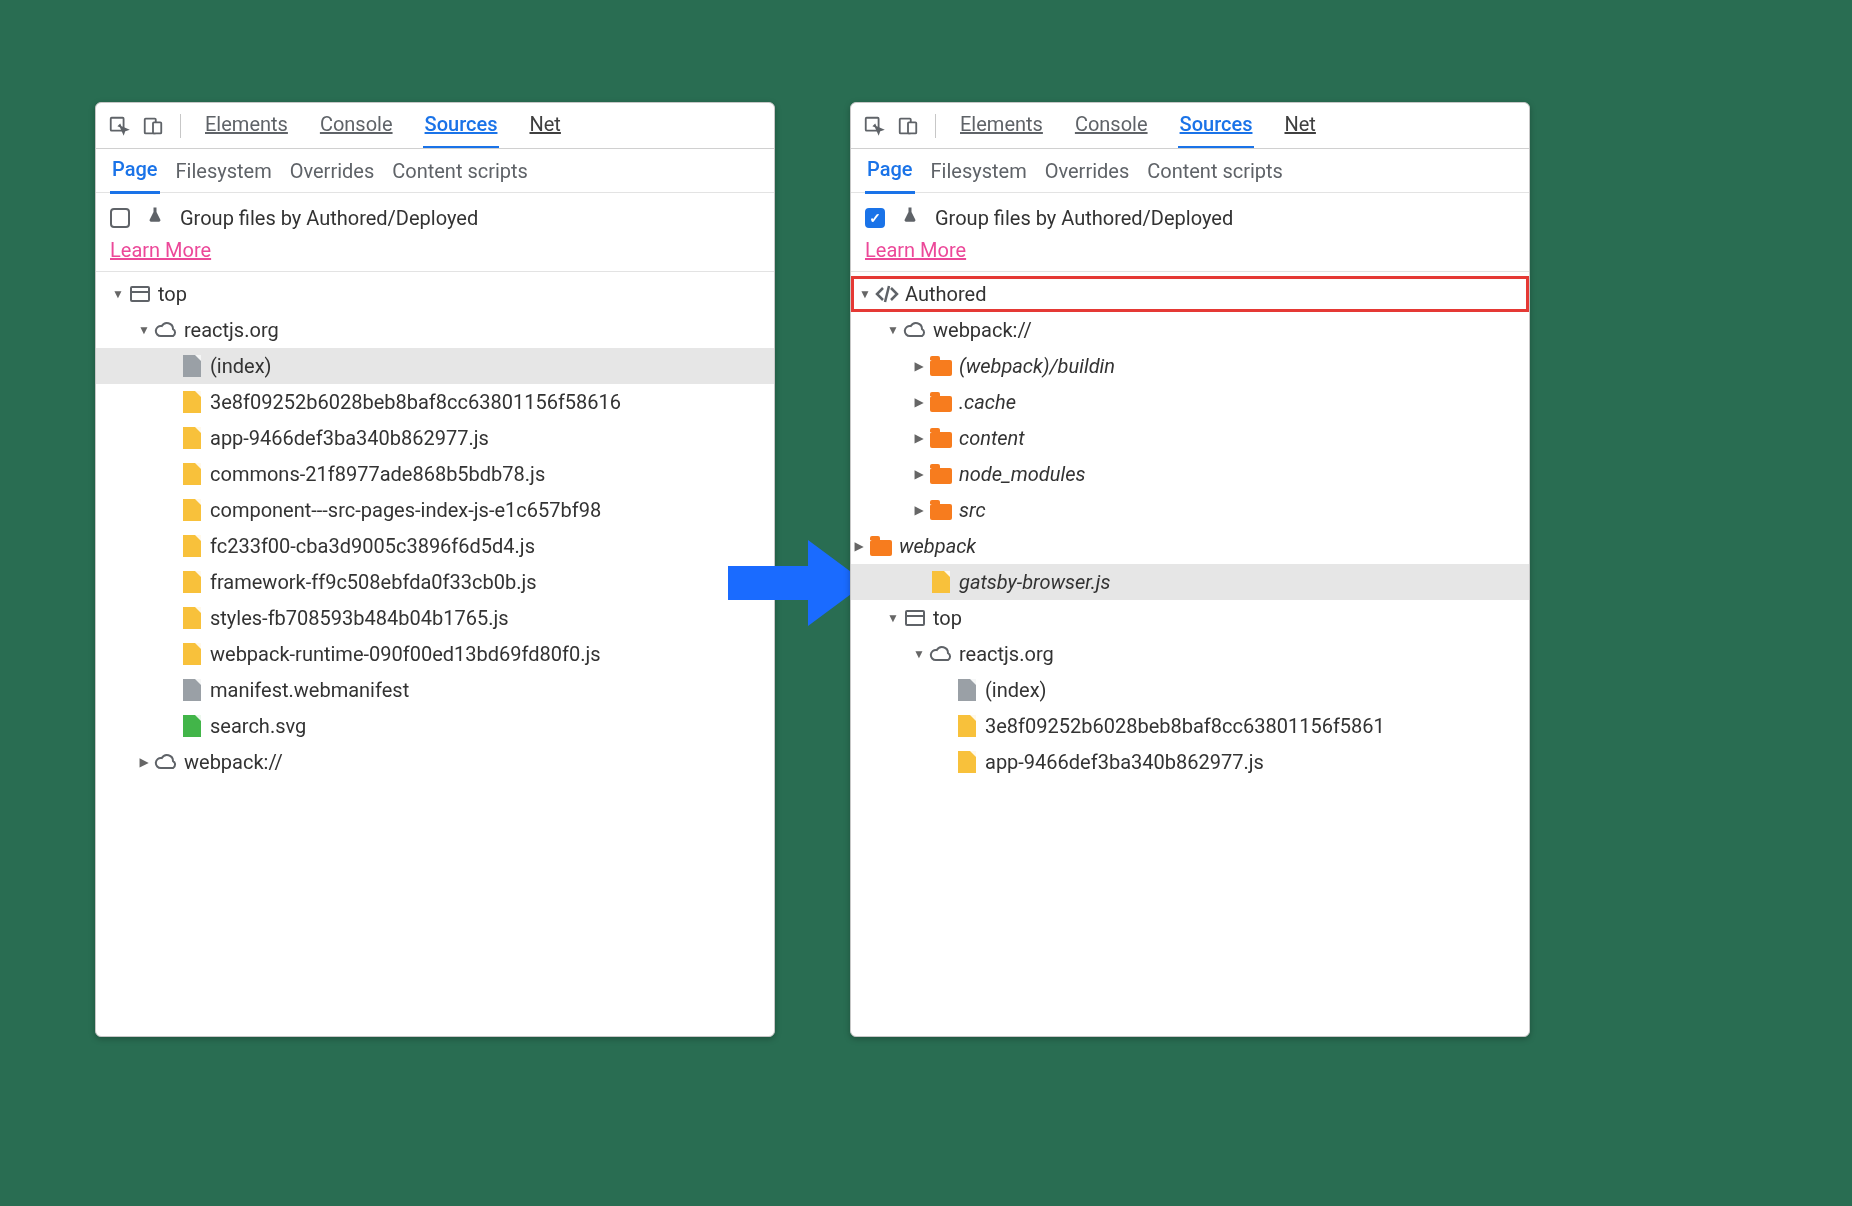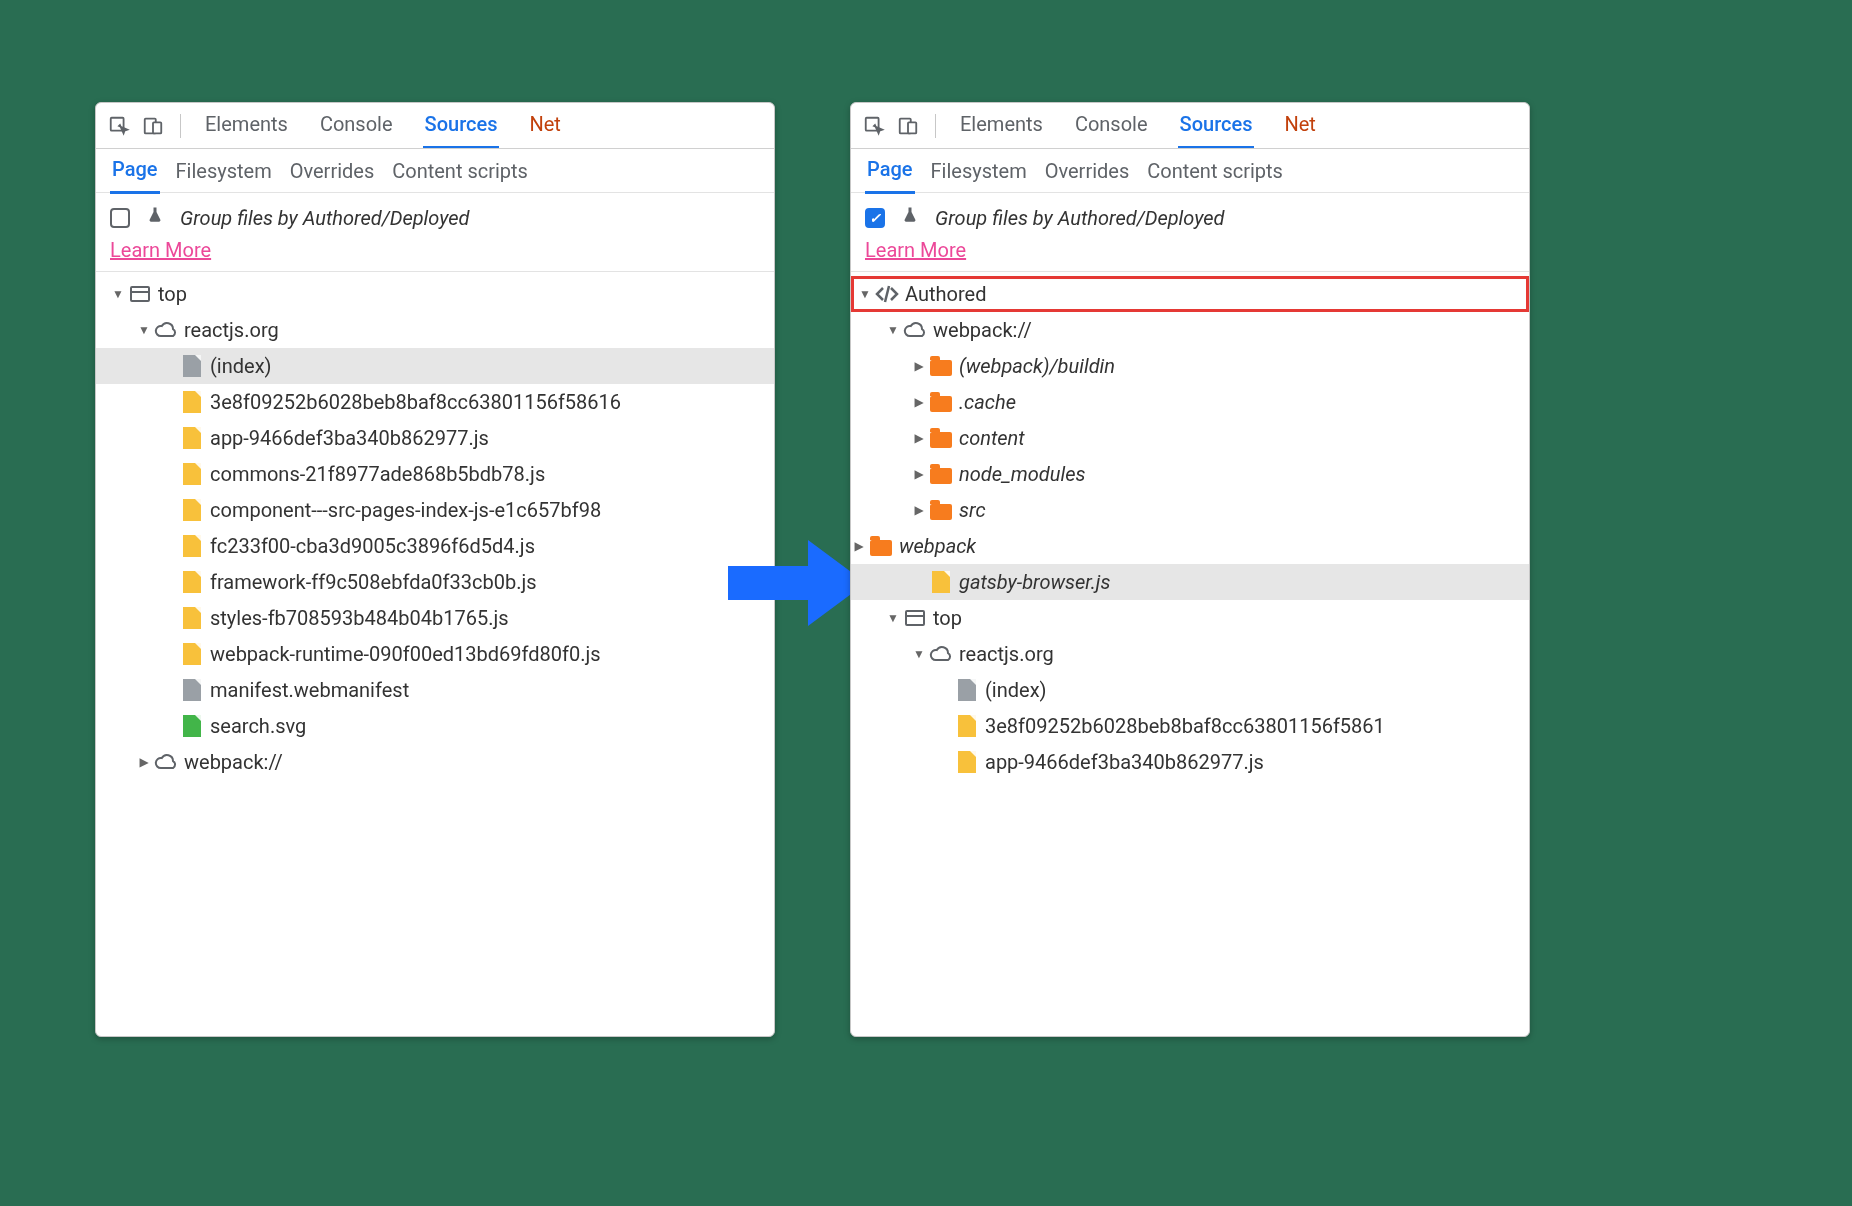--- a/index.html
+++ b/index.html
@@ -34,23 +34,23 @@
     height: 46px;
     padding: 0 6px;
     font-size: 20px;
     color: #5f6368;
     overflow: hidden;
     white-space: nowrap;
   }
   .topbar .ico { margin: 0 6px; display:flex; align-items:center; }
   .topbar .divider { width:1px; height:24px; background:#c7c7c7; margin:0 10px; }
   .topbar .tabs { display:flex; gap:28px; margin-left:12px; }
-  .topbar .tab { padding: 10px 2px; cursor:pointer; }
+  .topbar .tab { padding: 10px 2px; cursor:pointer;text-decoration:underline; }
   .topbar .tab.active { color:#1a73e8; border-bottom:3px solid #1a73e8; font-weight:500; }
-  .topbar .tab.clipped { color:#c2410c; }
+  .topbar .tab.clipped { color:#404040; }
 
   
   .subtabs {
     display:flex;
     gap:14px;
     padding: 0 14px;
     font-size: 20px;
     color:#5f6368;
     border-bottom:1px solid #e3e3e3;
     height:44px;
@@ -60,21 +60,21 @@
   .subtabs .stab.active { color:#1a73e8; border-bottom:3px solid #1a73e8; font-weight:500; }
 
   
   .groupby {
     padding: 10px 14px 6px 14px;
     font-size: 20px;
     color:#333;
     border-bottom:1px solid #e3e3e3;
     line-height:1.5;
   }
-  .groupby .cbrow { display:flex; align-items:center; gap:16px;font-style:italic; }
+  .groupby .cbrow { display:flex; align-items:center; gap:16px; }
   .cbox {
     width:20px; height:20px; border:2px solid #5f6368; border-radius:4px;
     display:inline-flex; align-items:center; justify-content:center;
     background:#fff;
   }
   .cbox.checked { background:#1a73e8; border-color:#1a73e8; }
   .cbox.checked::after { content:"✓"; color:#fff; font-size:14px; font-weight:bold; }
   .flask { color:#5f6368; }
   .learn-more { color:#ec4899; text-decoration:underline; cursor:pointer; display:inline-block; margin-top:2px; }
 

